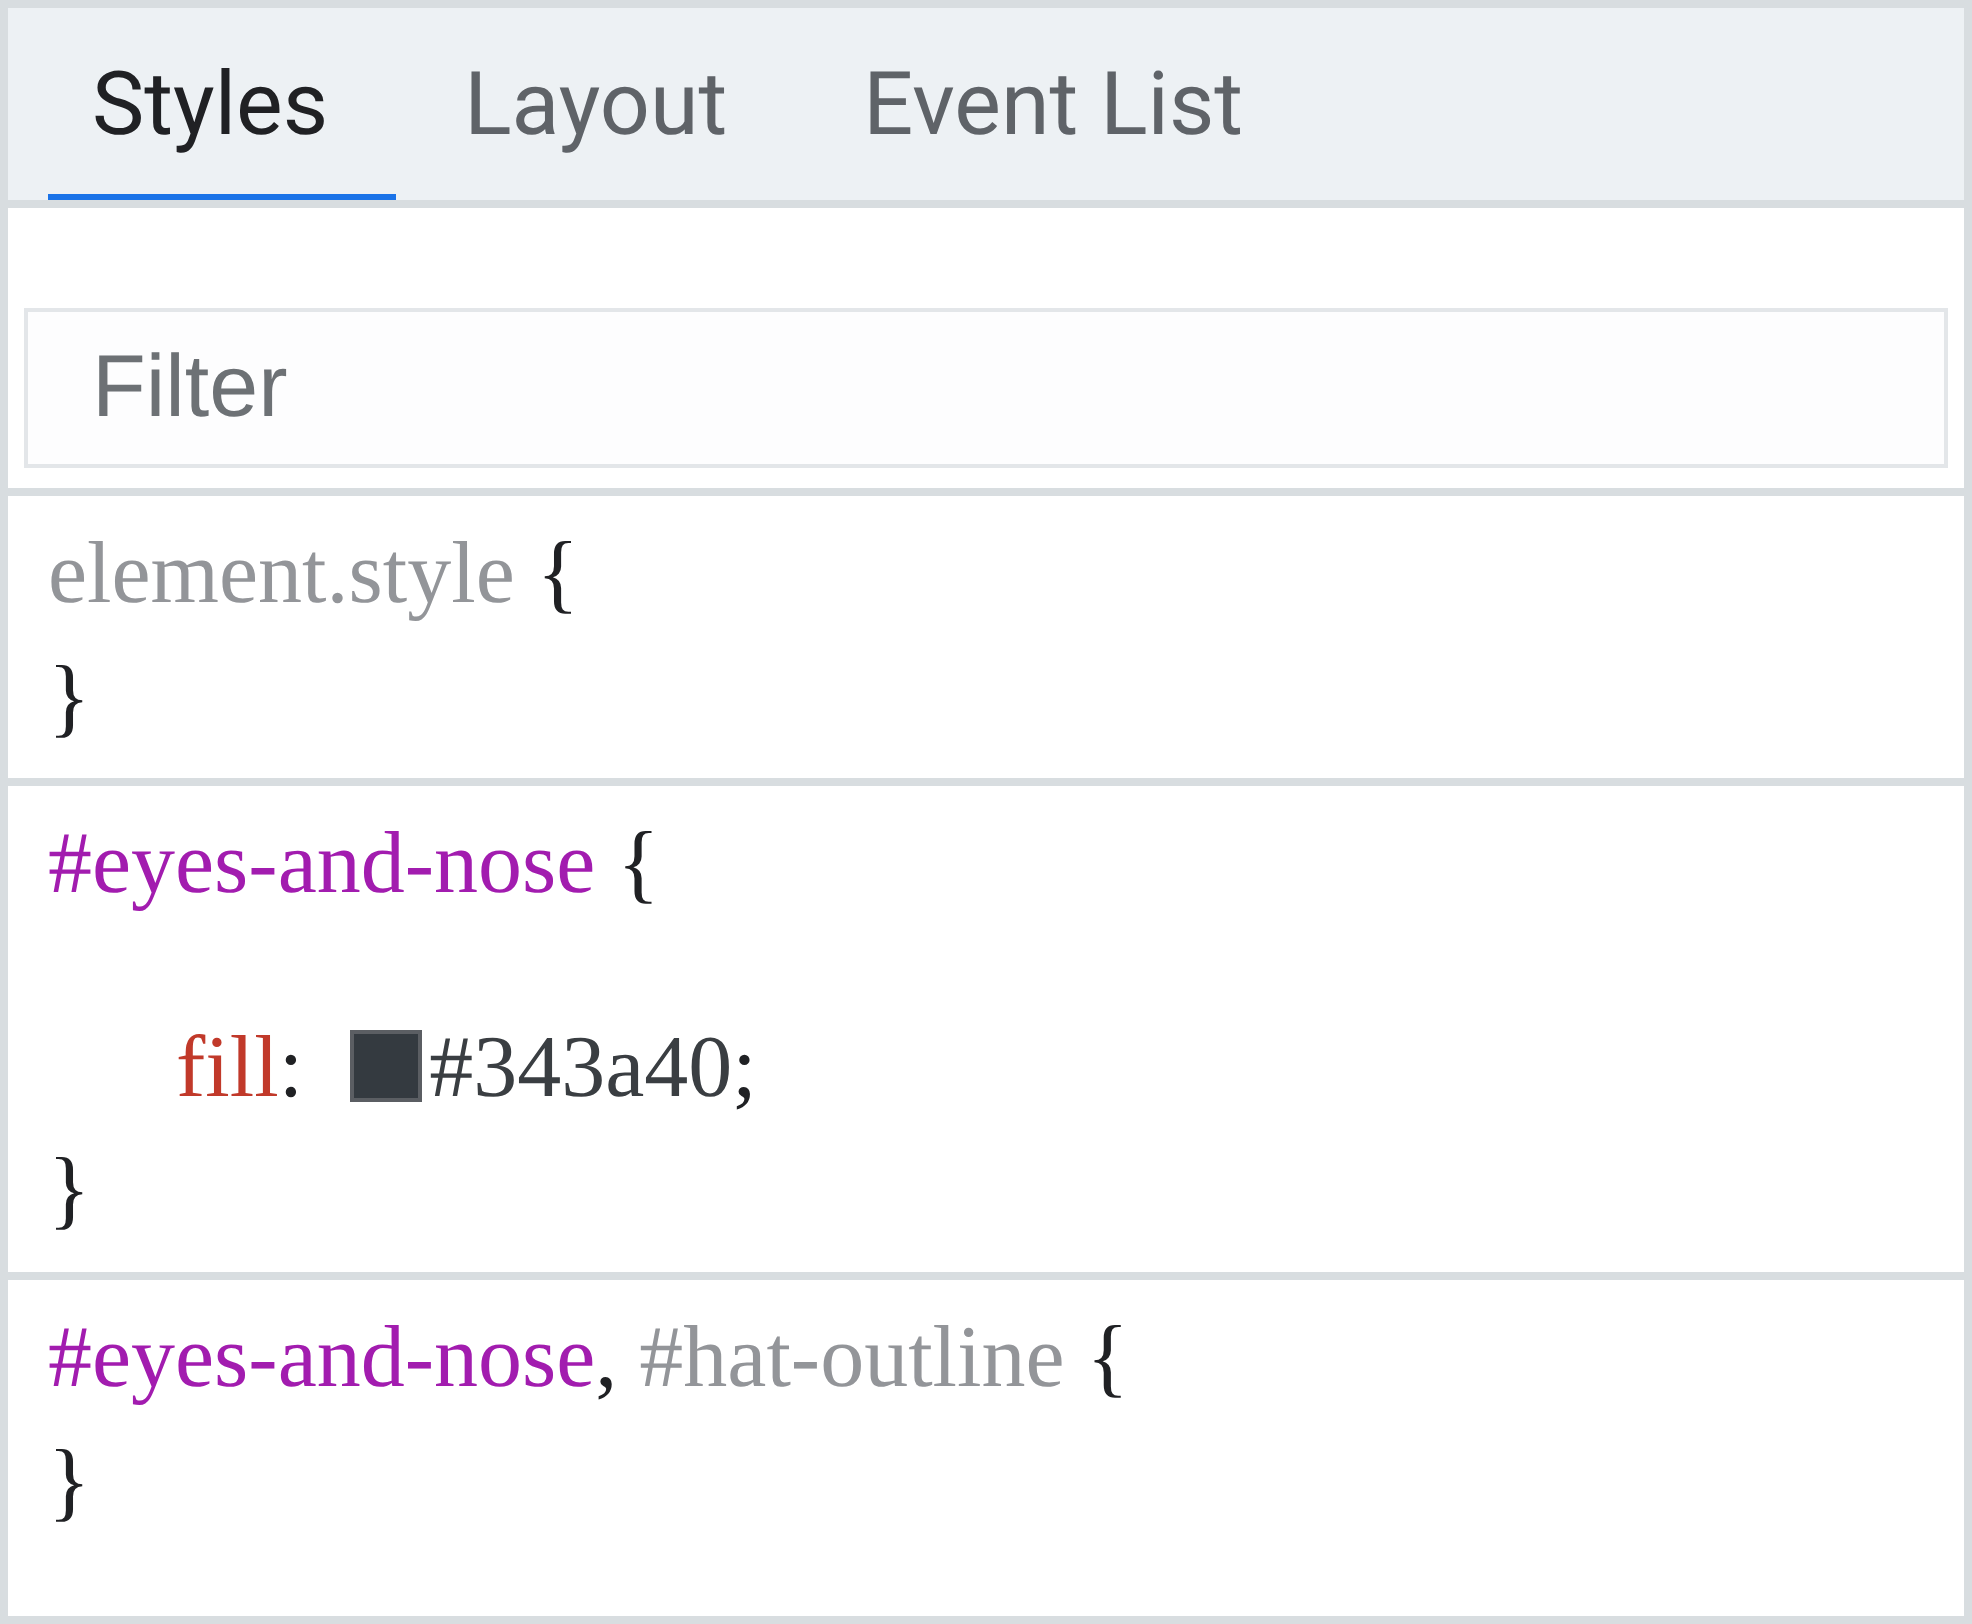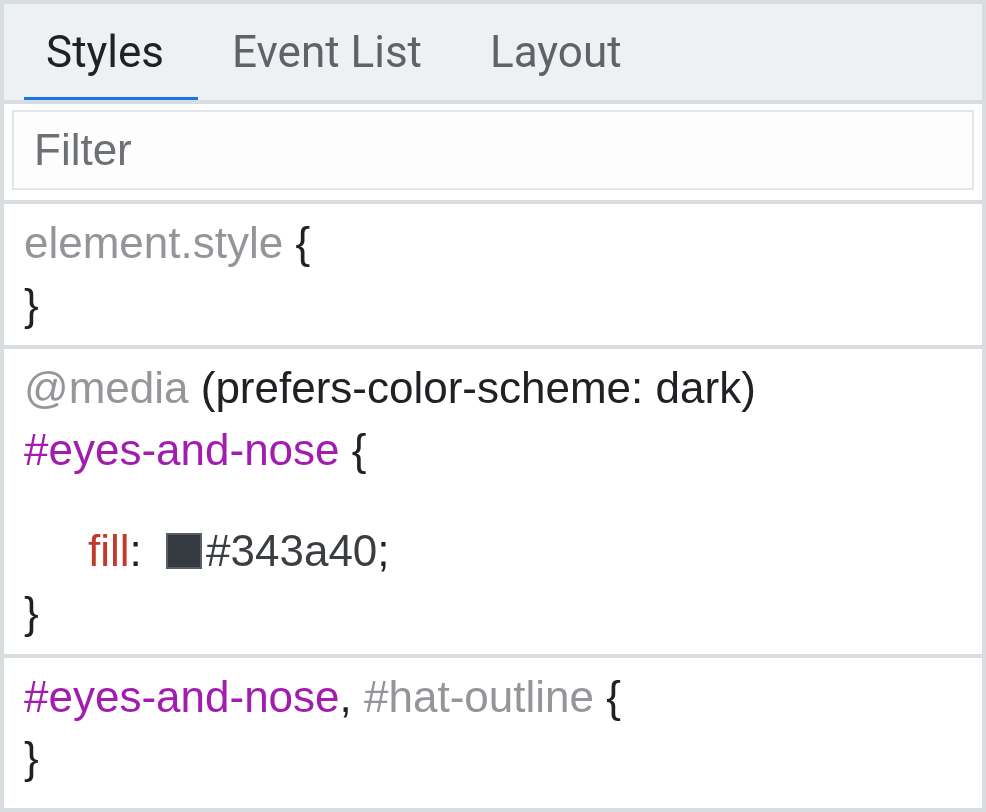--- a/index.html
+++ b/index.html
@@ -61,31 +61,32 @@
     padding: 6px 8px 10px 8px;
     background: #fff;
   }
   .filter-input {
     width: 100%;
     height: 80px;
     font-size: 44px;
     color: #202124;
     border: 2px solid #e3e6e9;
     background: #fdfdfe;
-    padding: 0 20px;
+    padding: 0 32px;
     outline: none;
+    margin-top: 44px;
   }
   .filter-input::placeholder {
     color: #6d7175;
     opacity: 1;
   }
   .rule-block {
     border-bottom: 4px solid #d8dde0;
     padding: 8px 20px 10px 20px;
-    font-family: Liberation Sans, sans-serif;
+    font-family: Liberation Serif, serif;
     font-size: 44px;
     line-height: 1.4;
     color: #202124;
     background: #fff;
   }
   .rule-block:last-child {
     border-bottom: none;
   }
   .selector-muted {
     color: #939599;
@@ -131,41 +132,37 @@
     color: #202124;
   }
 </style>
 </head>
 <body>
 
 <div class="panel">
 
   <div class="tabs">
     <div class="tab active">Styles</div>
+    <div class="tab">Layout</div>
     <div class="tab">Event List</div>
-    <div class="tab">Layout</div>
   </div>
 
   <div class="filter-row">
     <input class="filter-input" type="text" placeholder="Filter" style="">
   </div>
 
   <div class="rule-block">
     <div>
       <span class="selector-muted">element.style</span>
       <span class="brace"> {</span>
     </div>
     <div class="brace">}</div>
   </div>
 
   <div class="rule-block">
-    <div>
-      <span class="media-keyword">@media</span>
-      <span class="media-text"> </span><span class="media-text">(prefers-color-scheme: dark)</span>
-    </div>
     <div>
       <span class="selector">#eyes-and-nose</span>
       <span class="brace"> {</span>
     </div>
     <div class="decl-row">
       <span class="prop-name">fill</span><span class="colon">:</span>
       <span class="color-swatch" style="background:#343a40"></span><span class="prop-value">#343a40</span><span class="colon">;</span>
     </div>
     <div class="brace">}</div>
   </div>

